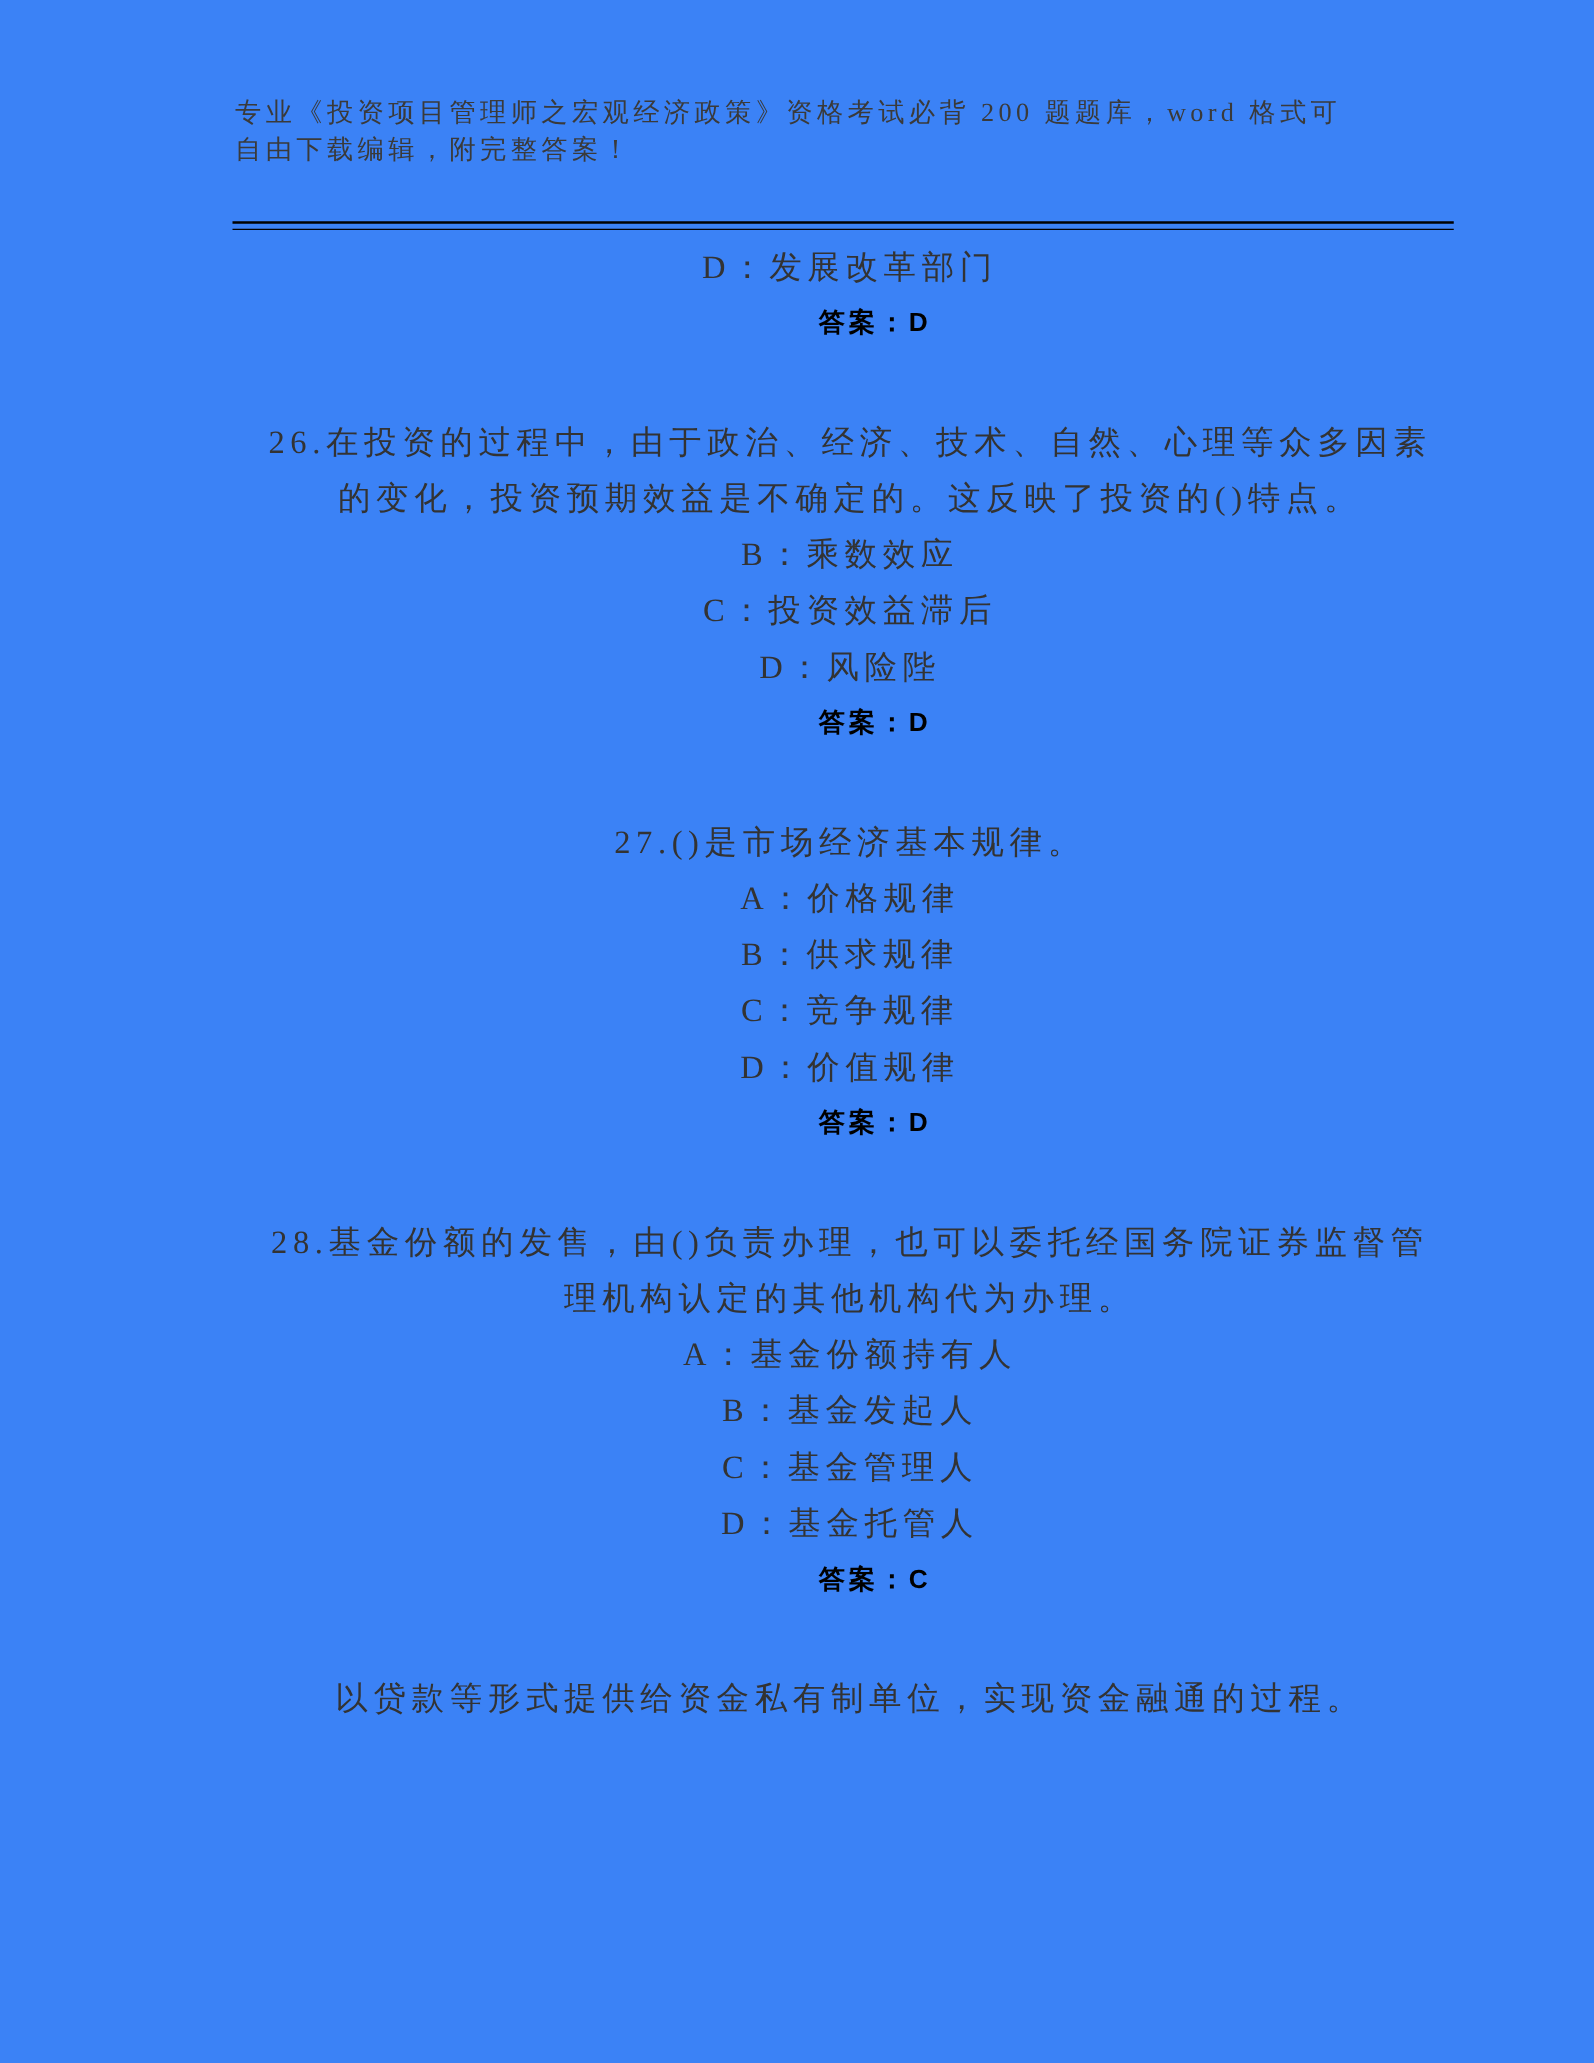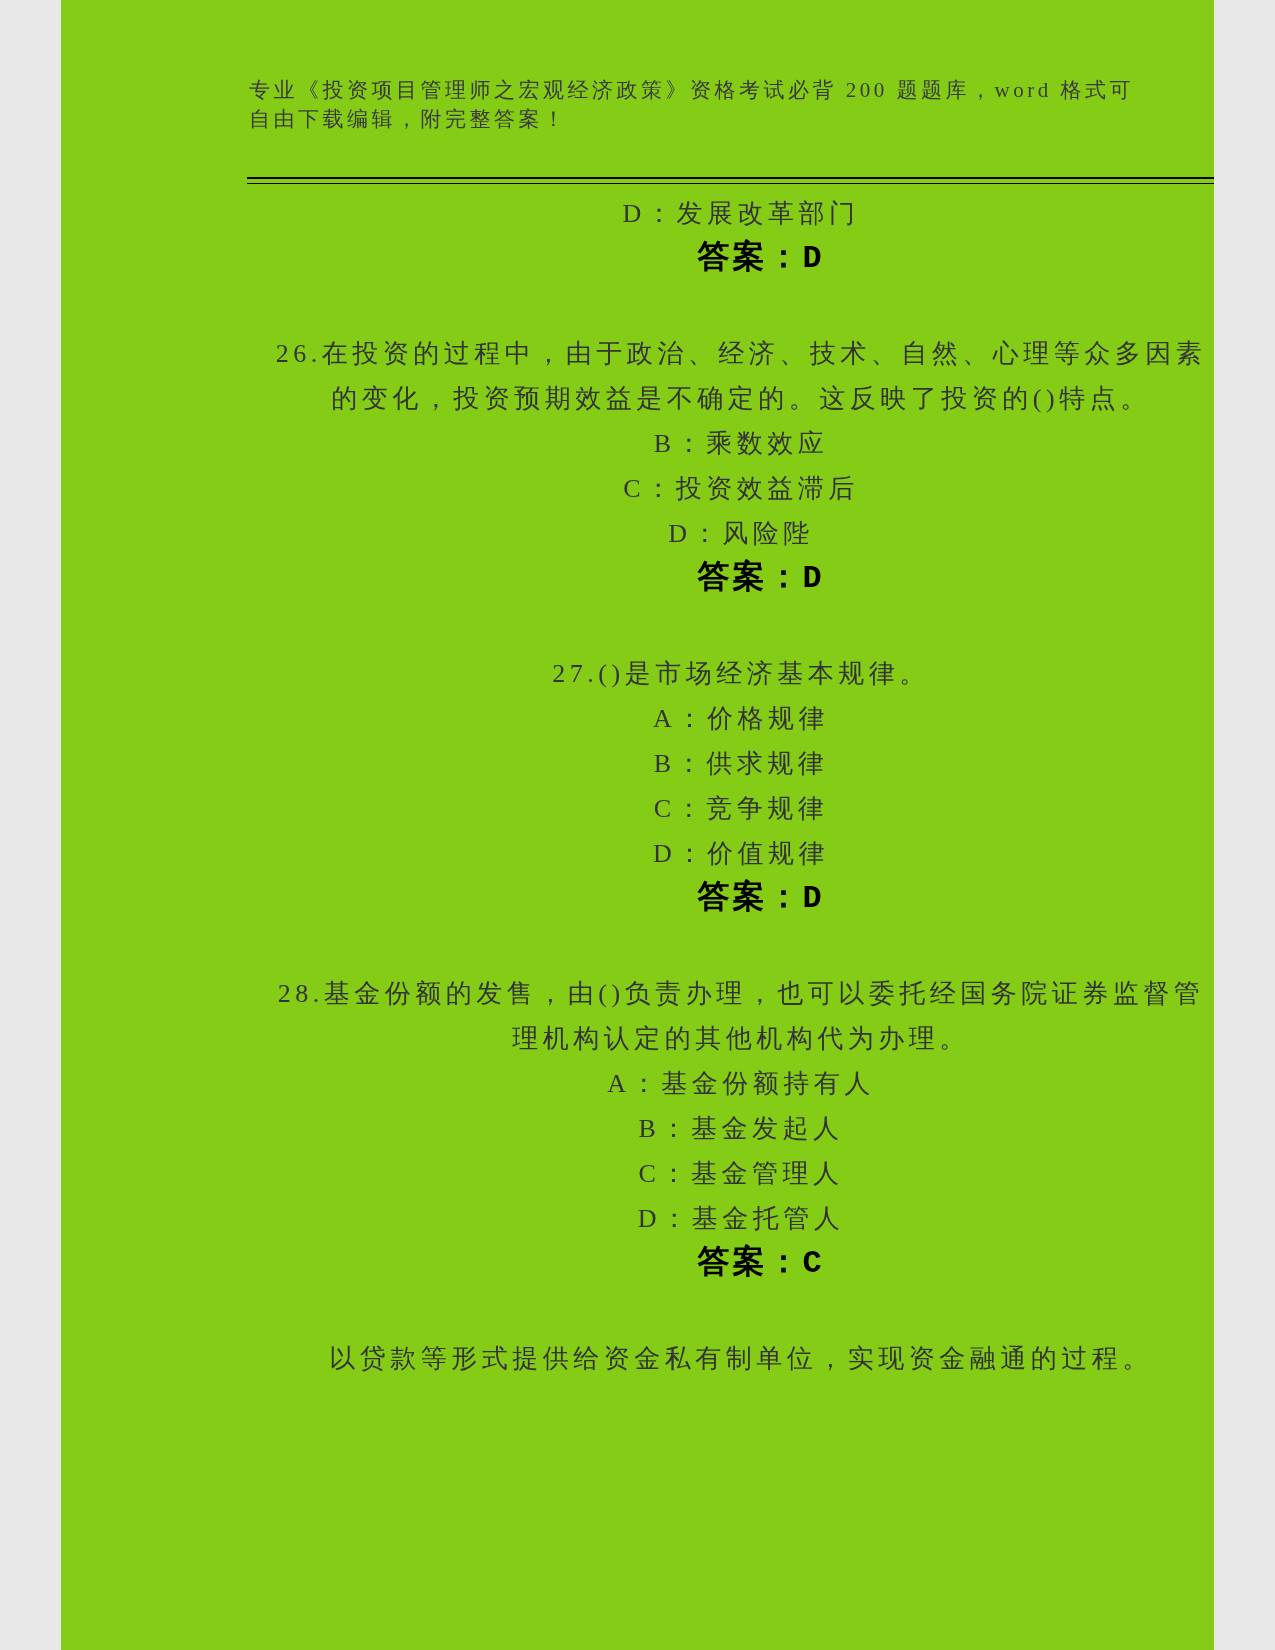--- a/index.html
+++ b/index.html
@@ -2,24 +2,24 @@
 <html><head>
 <meta charset="utf-8">
 <style>
   html, body {
     margin: 0;
     padding: 0;
     background: #e8e8e8;
   }
   .page {
     position: relative;
-    width: 1153px;
+    width: 1275px;
     height: 1650px;
     margin: 0 auto;
-    background: #84cc16;
+    background: #3b82f6;
     overflow: hidden;
     font-family: "Liberation Serif", serif;
   }
   
   .header {
     position: absolute;
     left: 188px;
     top: 76px;
     width: 956px;
     color: #3a3a3a;
@@ -49,25 +49,25 @@
     font-size: 26px;
   }
   .line {
     height: 45px;
     line-height: 45px;
     letter-spacing: 4.5px;
     white-space: nowrap;
     text-align: center;
   }
   .answer {
-    font-family: Liberation Mono, monospace;
+    font-family: Liberation Sans, sans-serif;
     font-weight: 700;
     color: #000000;
     letter-spacing: 3px;
-    font-size: 32px;
+    font-size: 21px;
     margin-left: 40px;
   }
   .question-block {
     margin-top: 50px;
   }
 </style>
 </head>
 <body>
 
 <div class="page">

